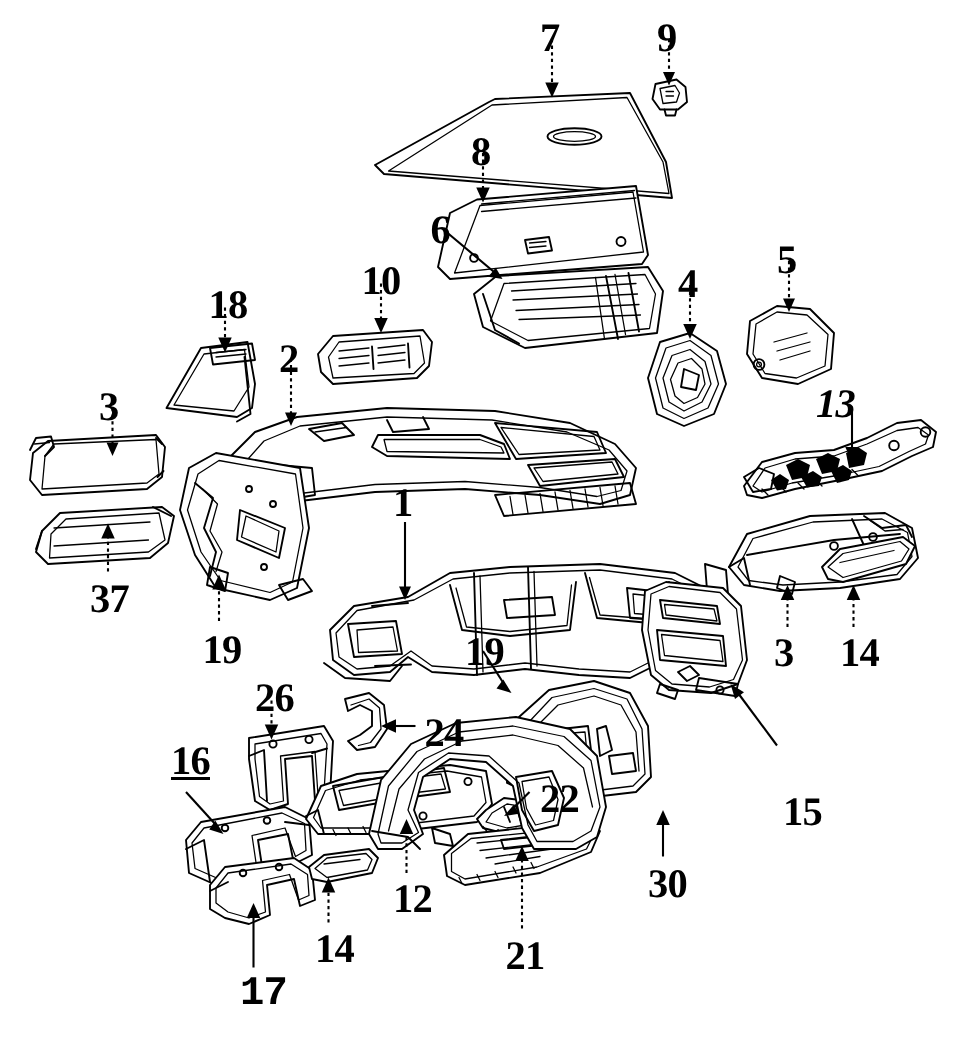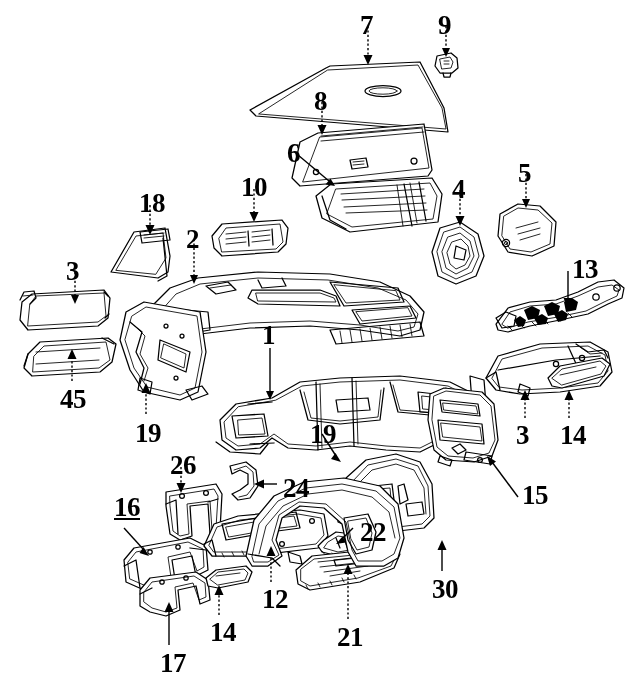--- a/index.html
+++ b/index.html
@@ -411,29 +411,29 @@
 <div class="lbl" style="left:66px;top:258px;">3</div>
 <div class="lbl" style="left:452px;top:176px;">4</div>
 <div class="lbl" style="left:518px;top:160px;">5</div>
 <div class="lbl" style="left:287px;top:140px;">6</div>
 <div class="lbl" style="left:360px;top:12px;">7</div>
 <div class="lbl" style="left:314px;top:88px;">8</div>
 <div class="lbl" style="left:438px;top:12px;">9</div>
 <div class="lbl" style="left:241px;top:174px;">10</div>
 <div class="lbl" style="left:516px;top:422px;">3</div>
 <div class="lbl" style="left:262px;top:586px;">12</div>
-<div class="lbl" style="left:572px;top:256px;">13</div>
+<div class="lbl" style="left:544px;top:256px;font-style:italic;">13</div>
 <div class="lbl" style="left:560px;top:422px;">14</div>
 <div class="lbl" style="left:210px;top:619px;">14</div>
-<div class="lbl" style="left:522px;top:482px;">15</div>
+<div class="lbl" style="left:522px;top:528px;">15</div>
 <div class="lbl" style="left:114px;top:494px;text-decoration:underline;">16</div>
-<div class="lbl" style="left:160px;top:650px;">17</div>
+<div class="lbl" style="left:160px;top:650px;font-family:Liberation Mono, monospace;">17</div>
 <div class="lbl" style="left:139px;top:190px;">18</div>
 <div class="lbl" style="left:310px;top:421px;">19</div>
 <div class="lbl" style="left:432px;top:576px;">30</div>
 <div class="lbl" style="left:337px;top:624px;">21</div>
 <div class="lbl" style="left:360px;top:519px;">22</div>
 <div class="lbl" style="left:135px;top:420px;">19</div>
 <div class="lbl" style="left:283px;top:475px;">24</div>
-<div class="lbl" style="left:60px;top:386px;">45</div>
+<div class="lbl" style="left:60px;top:386px;">37</div>
 <div class="lbl" style="left:170px;top:452px;">26</div>
 
 </div>
 
 </body></html>

